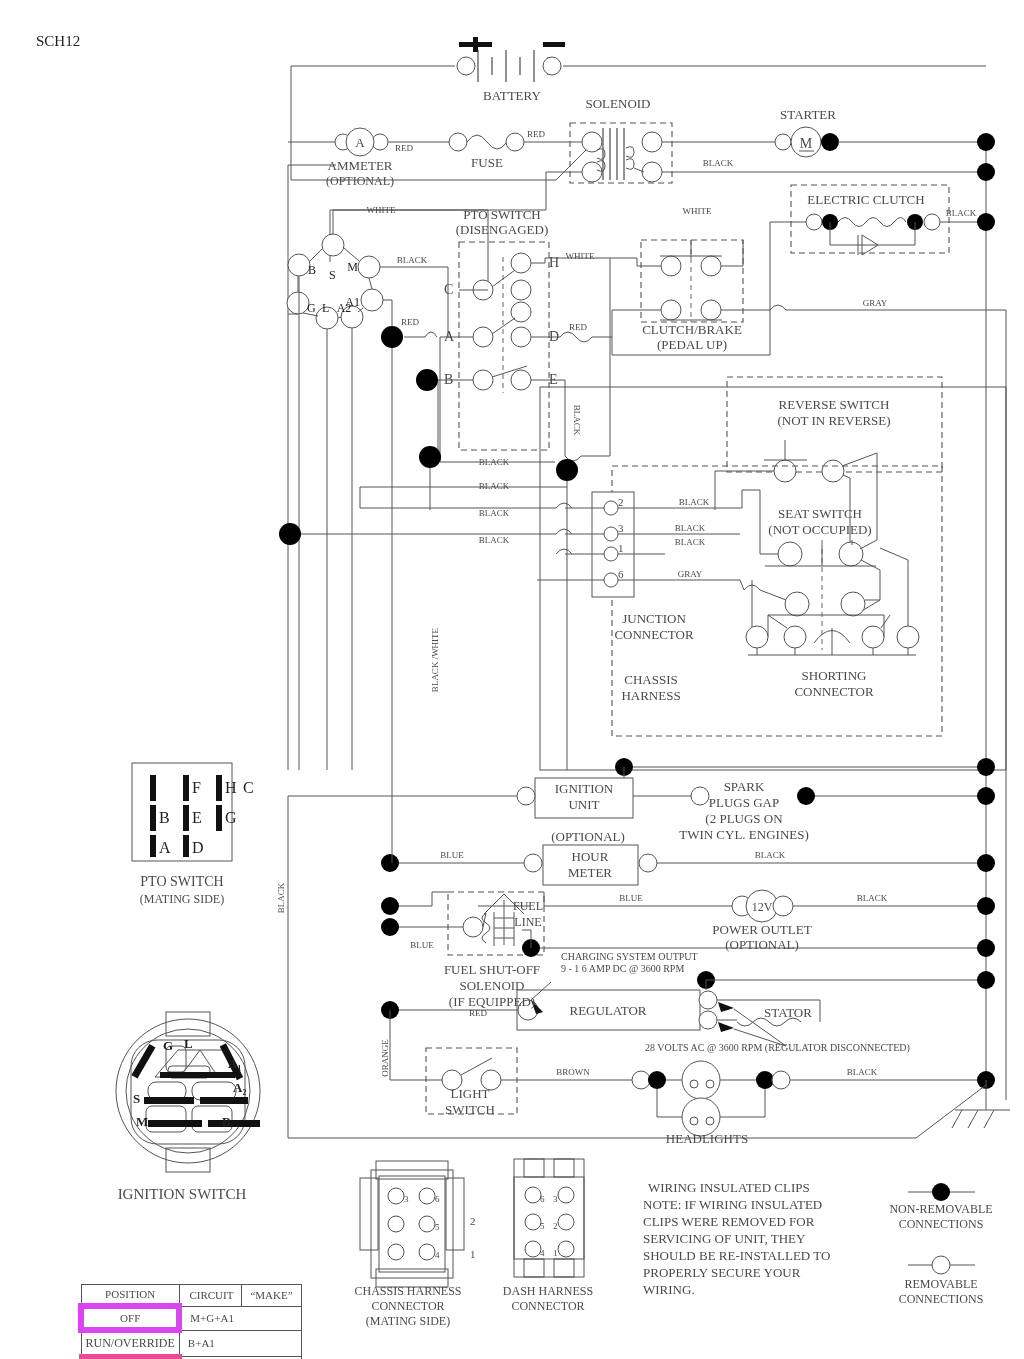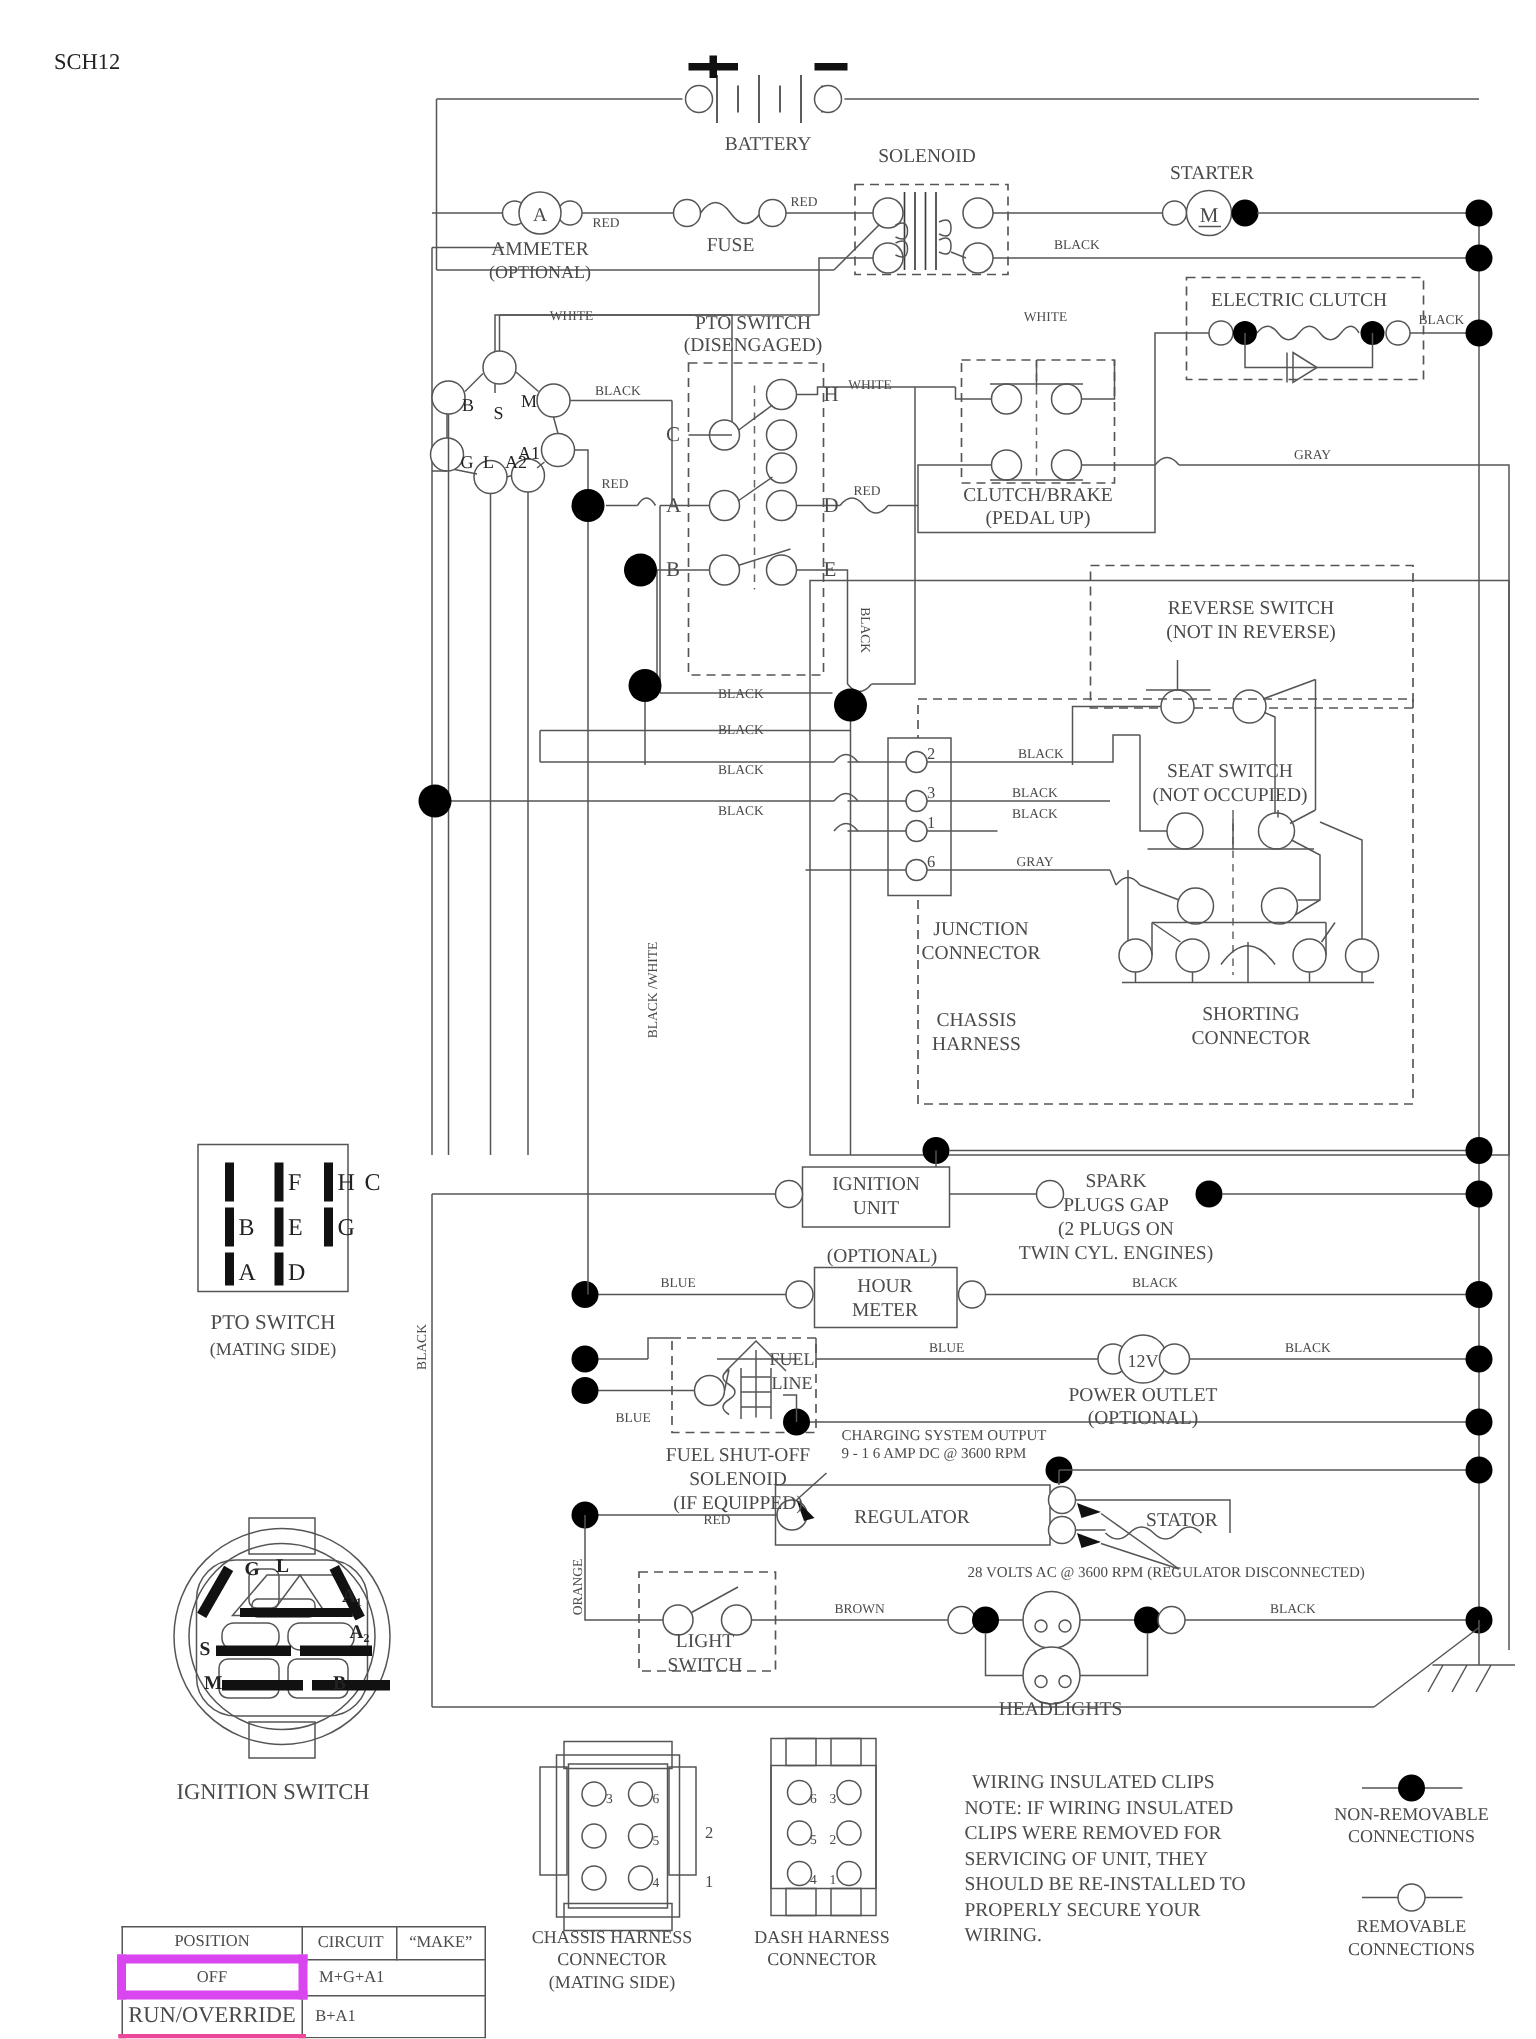--- a/index.html
+++ b/index.html
@@ -690,21 +690,21 @@
         <th style="border:1px solid #555; border-left:none; padding:3px 8px; font-weight:normal; text-align:center;">“MAKE”</th>
       </tr>
     </thead>
     <tbody>
       <tr>
         <td style="border:6px solid #d946ef; padding:3px 8px; text-align:center;">OFF</td>
         <td style="border:1px solid #555; border-right:none; padding:3px 8px;">M+G+A1</td>
         <td style="border:1px solid #555; border-left:none; padding:3px 8px;"></td>
       </tr>
       <tr>
-        <td style="border:1px solid #555; padding:3px 4px; text-align:center; font-size:15px;">RUN/OVERRIDE</td>
+        <td style="border:1px solid #555; padding:3px 4px; text-align:center; font-size:12px;">RUN/OVERRIDE</td>
         <td style="border:1px solid #555; border-right:none; padding:3px 8px;">B+A1</td>
         <td style="border:1px solid #555; border-left:none; padding:3px 8px;"></td>
       </tr>
       <tr>
         <td style="border:5px solid #ec4899; padding:3px 8px; text-align:center;">RUN</td>
         <td style="border:1px solid #555; border-right:none; padding:3px 8px;">B+A1</td>
         <td style="border:1px solid #555; border-left:none; padding:3px 8px;">L+A2</td>
       </tr>
       <tr>
         <td style="border:1px solid #555; padding:2px 8px; text-align:center;">START</td>

